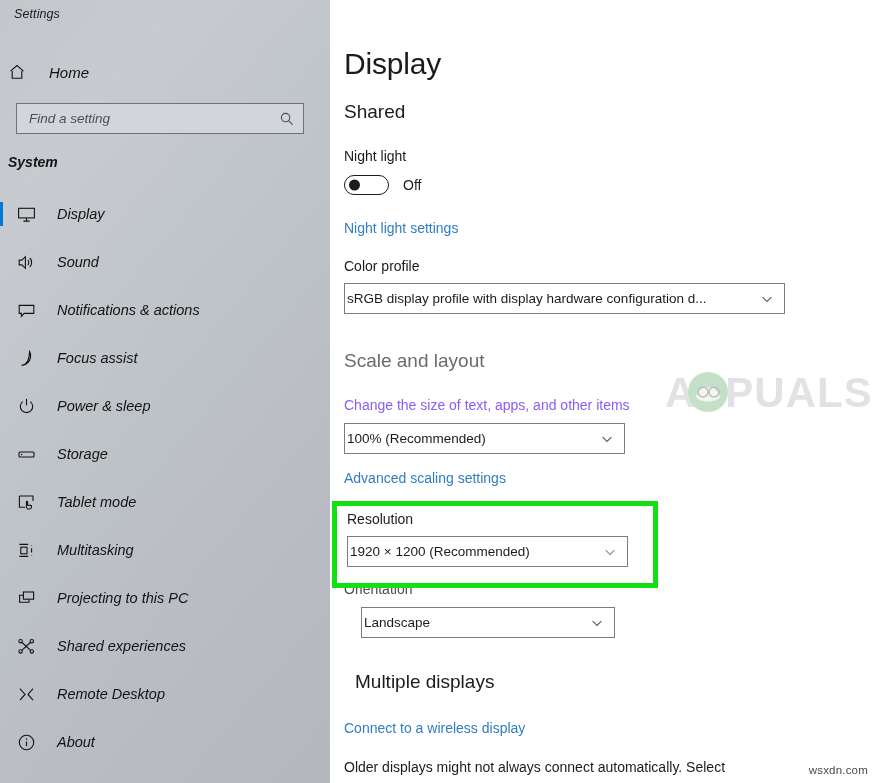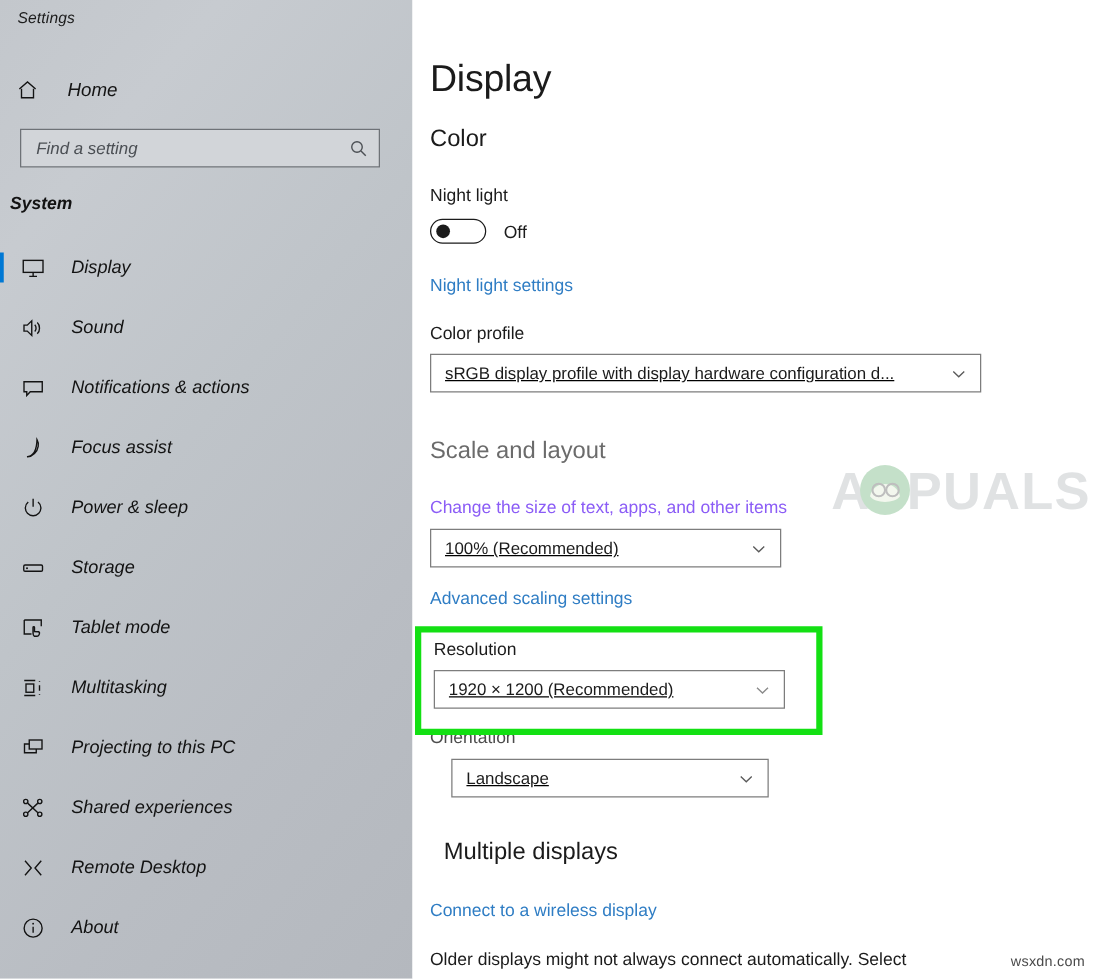--- a/index.html
+++ b/index.html
@@ -41,21 +41,21 @@
   }
 
   .home-row {
     position: absolute;
     top: 57px;
     left: 0;
     width: 278px;
     height: 30px;
     display: flex;
     align-items: center;
-    padding-left: 13px;
+    padding-left: 8px;
   }
   .home-row .ic { width: 30px; display: flex; align-items: center; }
   .home-row .lbl { font-size: 15px; color: #141414; margin-left: 11px; }
 
   .search-box {
     position: absolute;
     top: 103px;
     left: 16px;
     width: 288px;
     height: 31px;
@@ -197,22 +197,21 @@
   .lk-nightlight { top: 220px; }
   .lk-advscale   { top: 470px; }
   .lk-wireless   { top: 720px; }
 
   .combo {
     position: absolute;
     border: 1px solid #7d7d7d;
     background: #ffffff;
     display: flex;
     align-items: center;
-    padding: 0 10px 0 11px;
-    text-decoration: underline;
+    padding: 0 10px 0 2px;
   }
   .combo .val {
     flex: 1;
     font-size: 13.5px;
     color: #1b1b1b;
     white-space: nowrap;
     overflow: hidden;
   }
   .combo .chev {
     width: 14px;
@@ -443,21 +442,21 @@
         <span class="lbl">About</span>
       </div>
 
     </div>
   </div>
 
   <div id="main">
 
     <div class="page-title">Display</div>
 
-    <div class="sec-head s-color">Color</div>
+    <div class="sec-head s-color">Shared</div>
 
     <div class="field-label fl-nightlight">Night light</div>
 
     <div class="toggle-row">
       <div class="toggle">
         <div class="knob"></div>
       </div>
       <span class="state">Off</span>
     </div>
 

